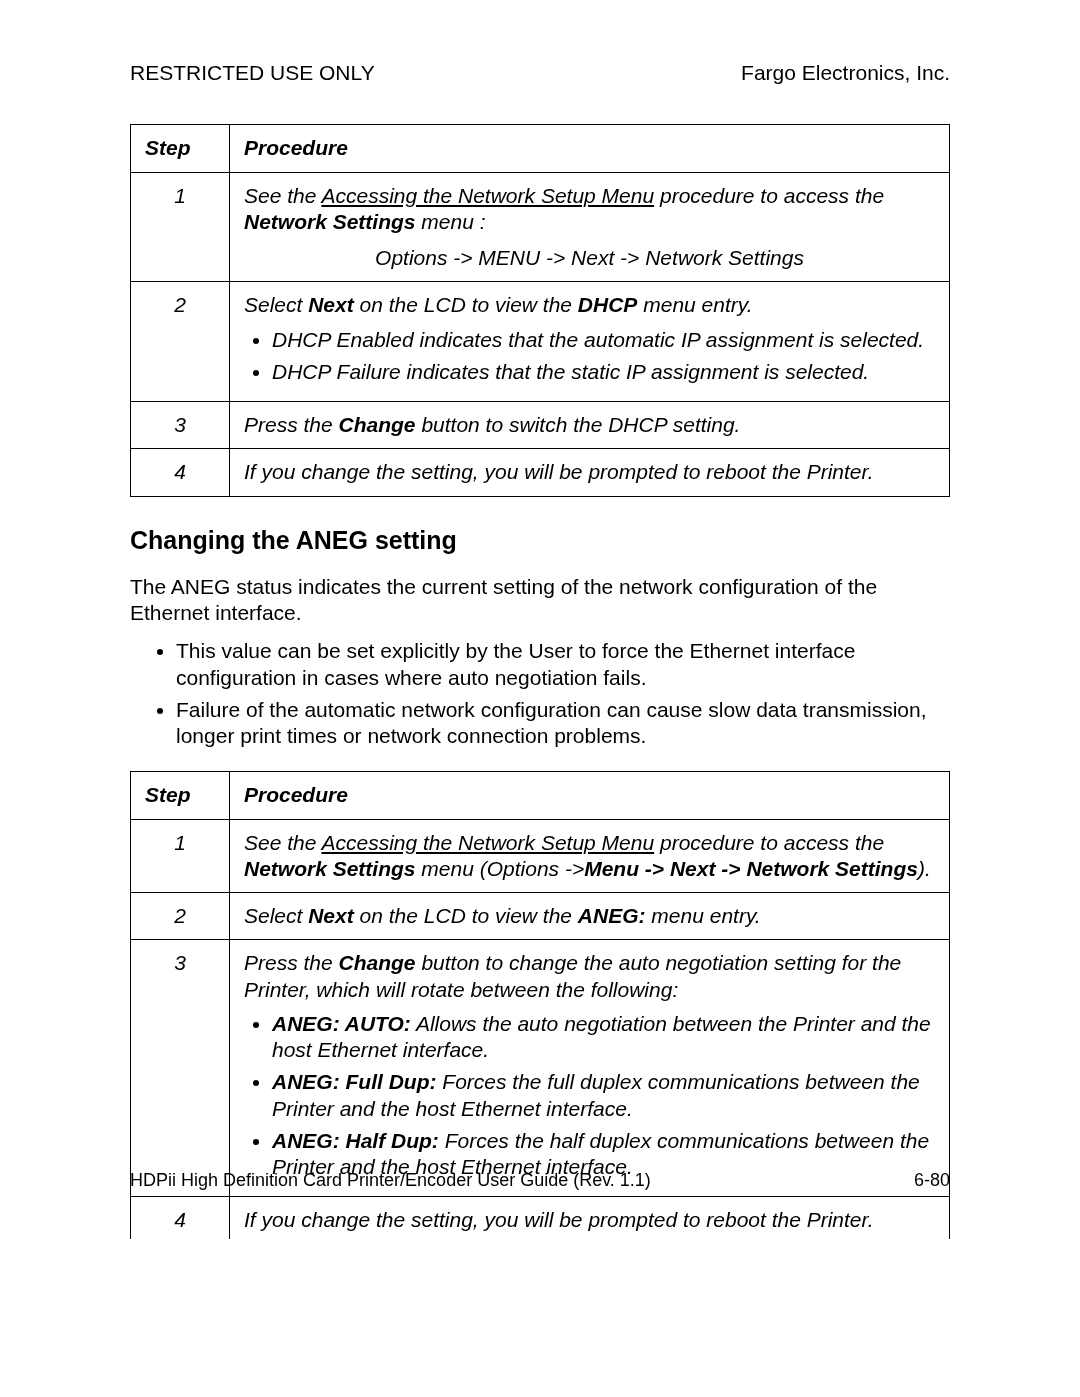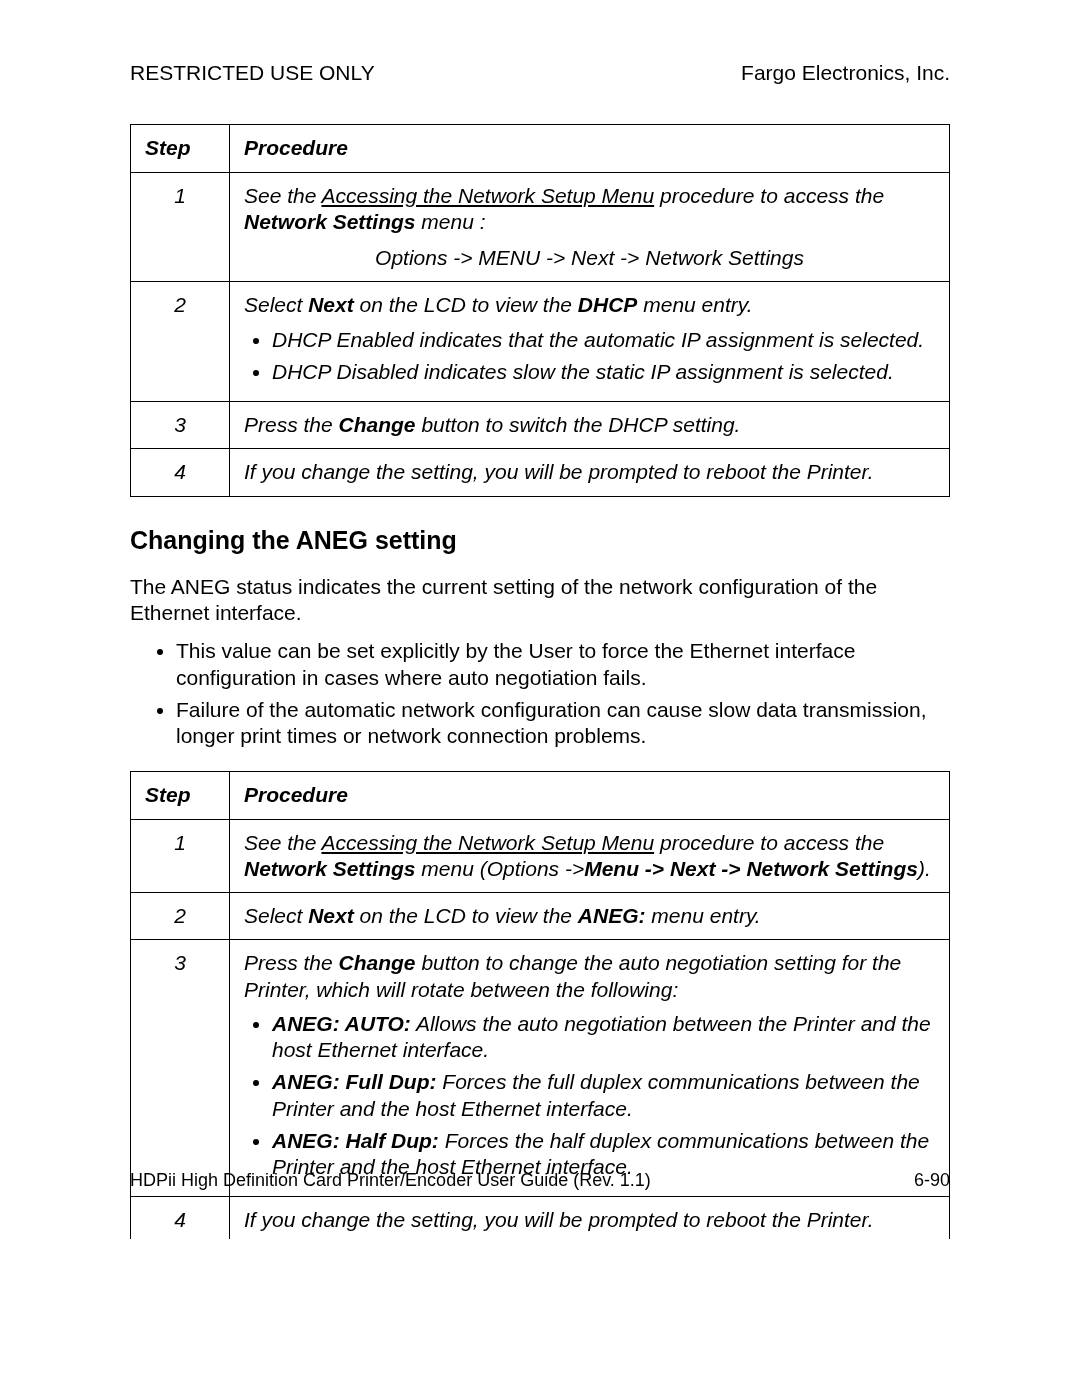--- a/index.html
+++ b/index.html
@@ -107,21 +107,21 @@
         <span>See the </span><span class="underline">Accessing the Network Setup Menu</span><span> procedure to access the </span><span class="bold">Network Settings</span><span> menu :</span>
         <div class="menu-path">Options -&gt;  MENU -&gt; Next -&gt; Network Settings</div>
       </td>
     </tr>
     <tr>
       <td class="step">2</td>
       <td>
         <span>Select </span><span class="bold">Next</span><span> on the LCD to view the </span><span class="bold">DHCP</span><span> menu entry.</span>
         <ul class="inner-bullets">
           <li>DHCP Enabled indicates that the automatic IP assignment is selected.</li>
-          <li>DHCP Disabled indicates slow the static IP assignment is selected.</li>
+          <li>DHCP Failure indicates that the static IP assignment is selected.</li>
         </ul>
       </td>
     </tr>
     <tr>
       <td class="step">3</td>
       <td>
         <span>Press the </span><span class="bold">Change</span><span> button to switch the DHCP setting.</span>
       </td>
     </tr>
     <tr>
@@ -172,16 +172,16 @@
     </tr>
     <tr>
       <td class="step">4</td>
       <td>If you change the setting, you will be prompted to reboot the Printer.</td>
     </tr>
   </tbody>
     </table>
 
   <div class="footer">
     <span>HDPii High Definition Card Printer/Encoder User Guide (Rev. 1.1)</span>
-    <span>6-90</span>
+    <span>6-80</span>
   </div>
 
 </div>
 
 </body></html>

